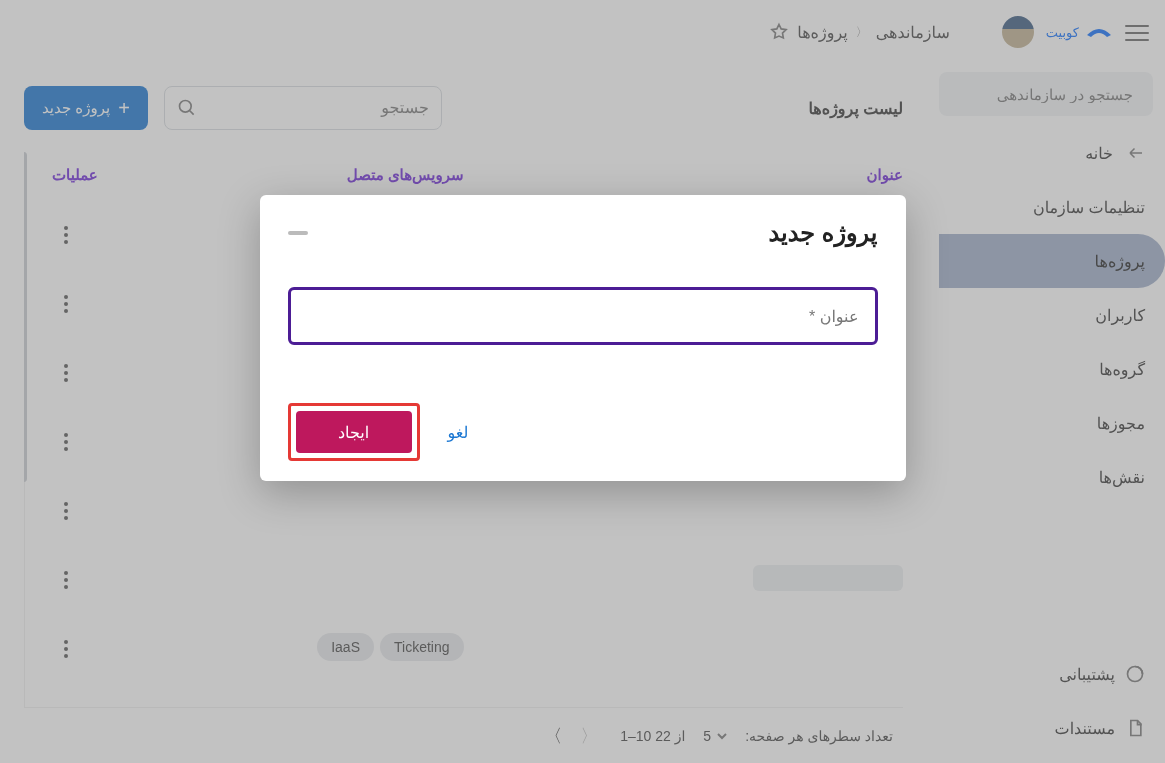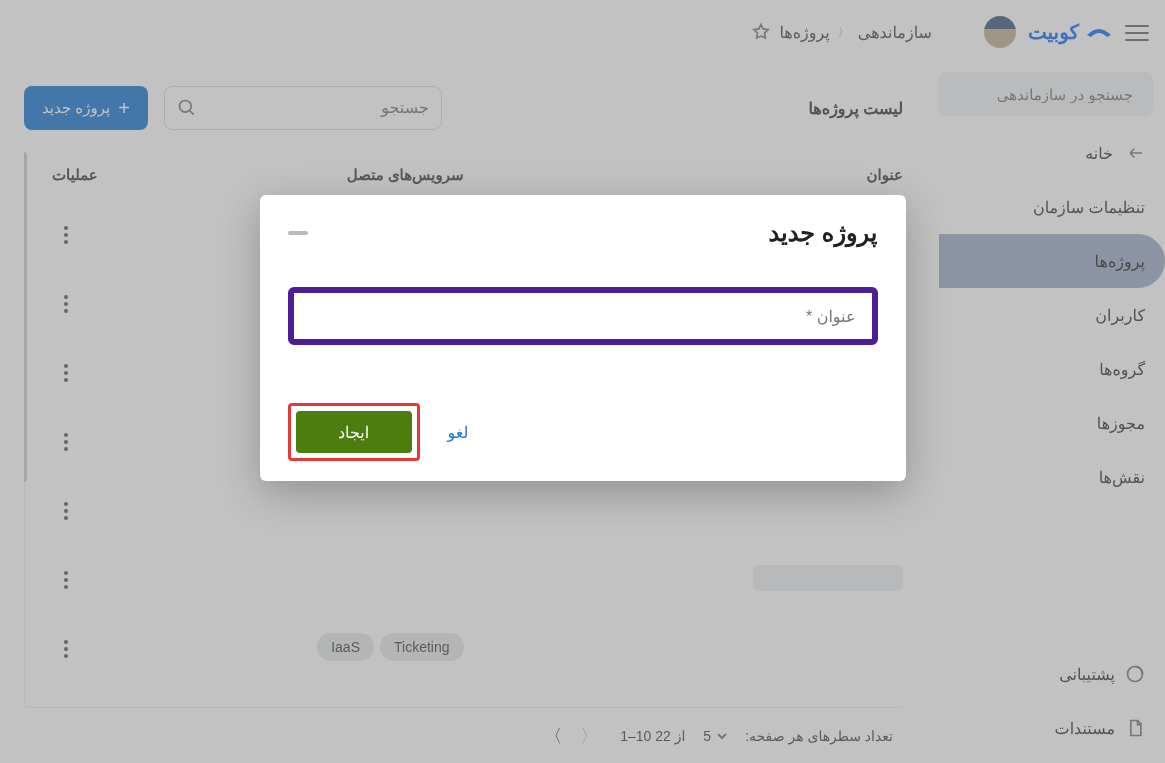--- a/index.html
+++ b/index.html
@@ -17,21 +17,21 @@
 
 .header {
   height: 64px;
   display: flex;
   align-items: center;
   padding: 0 16px;
   gap: 12px;
 }
 .menu-icon { width:24px; height:24px; cursor:pointer; }
 .menu-icon div { height:2px; background:#666; margin:5px 0; border-radius:1px; }
-.brand { color:#0d6efd; font-weight:700; font-size:20px; display:flex; align-items:center; gap:6px; }
+.brand { color:#0d6efd; font-weight:400; font-size:13px; display:flex; align-items:center; gap:6px; }
 .brand-logo { width:28px; height:14px; }
 .avatar { width:32px; height:32px; border-radius:50%; background: linear-gradient(180deg,#3a5a80 40%,#c0b090 40%); }
 .breadcrumb { display:flex; align-items:center; gap:8px; font-size:16px; color:#444; margin-right: 40px; }
 .breadcrumb .chev { color:#888; font-size:12px; }
 .star-icon { width:20px; height:20px; }
 
 
 .body { flex:1; display:flex; }
 .sidebar { width:238px; padding:8px 0; display:flex; flex-direction:column; }
 .search-box {
@@ -81,21 +81,21 @@
   font-size:15px; cursor:pointer; font-family:inherit;
 }
 .btn-primary .plus { font-size:20px; line-height:1; }
 
 
 .table-wrap { margin-top:22px; position:relative; flex:1; overflow:hidden; }
 .table-scroll { position:absolute; left:-4px; top:0; bottom:0; width:10px; }
 .table-scroll:before { content:''; position:absolute; left:2px; top:0; width:3px; height:100%; background:#eee; }
 .table-scroll:after { content:''; position:absolute; left:0; top:0; width:7px; height:330px; background:#c9cdd2; border-radius:4px; }
 table { width:100%; border-collapse:collapse; }
-th { text-align:right; font-size:15px; font-weight:700; color:#404040; padding:14px 0; }
+th { text-align:right; font-size:15px; font-weight:700; color:#6d28d9; padding:14px 0; }
 th:last-child, td:last-child { text-align:left; padding-left:28px; }
 td { padding:18px 0; }
 .more-btn { width:28px; height:28px; display:inline-flex; flex-direction:column; align-items:center; justify-content:center; gap:3px; cursor:pointer; border-radius:50%; }
 .more-btn span { width:4px; height:4px; background:#555; border-radius:50%; }
 .chip { display:inline-block; background:#e6e8eb; color:#444; font-size:14px; padding:6px 14px; border-radius:16px; margin-left:6px; }
 .skeleton { width:150px; height:26px; background:#eceef1; border-radius:6px; }
 
 
 .pagination { height:56px; display:flex; align-items:center; justify-content:flex-end; gap:18px; padding:0 10px; font-size:14px; color:#444; border-top:1px solid #eee; direction:ltr; }
 .pagination .label { direction:rtl; }
@@ -116,38 +116,38 @@
   box-shadow:0 12px 40px rgba(0,0,0,0.25);
   padding:24px 28px 20px 28px;
   direction:rtl;
 }
 .dialog-head { display:flex; align-items:center; }
 .dialog-title { font-size:24px; font-weight:700; color:#222; flex:1; }
 .minimize { width:20px; height:4px; background:#bbb; border-radius:2px; cursor:pointer; }
 .field {
   margin-top:40px;
   height:58px;
-  border:6px solid #4c1d95;
+  border:3px solid #4c1d95;
   border-radius:6px;
   display:flex; align-items:center;
   padding:0 16px;
 }
 .field + .field { margin-top:28px; }
 .field-label { color:#777; font-size:16px; }
 .dialog-actions { display:flex; gap:14px; margin-top:58px; direction:rtl; justify-content:flex-end; }
 .btn-cancel { background:transparent; border:none; color:#1976d2; font-size:16px; padding:10px 14px; cursor:pointer; font-family:inherit; }
 .highlight-box {
   border:3px solid #e53935;
   border-radius:4px;
   padding:5px;
   display:inline-block;
 }
 .btn-create {
   height:42px; min-width:116px;
-  background:#4d7c0f; color:#fff;
+  background:#be185d; color:#fff;
   border:none; border-radius:4px;
   font-size:16px; cursor:pointer; font-family:inherit;
 }
 
 svg { display:block; }
 .iconc { fill:none; stroke:#777; stroke-width:2; }
 </style>
 </head>
 <body>
 

